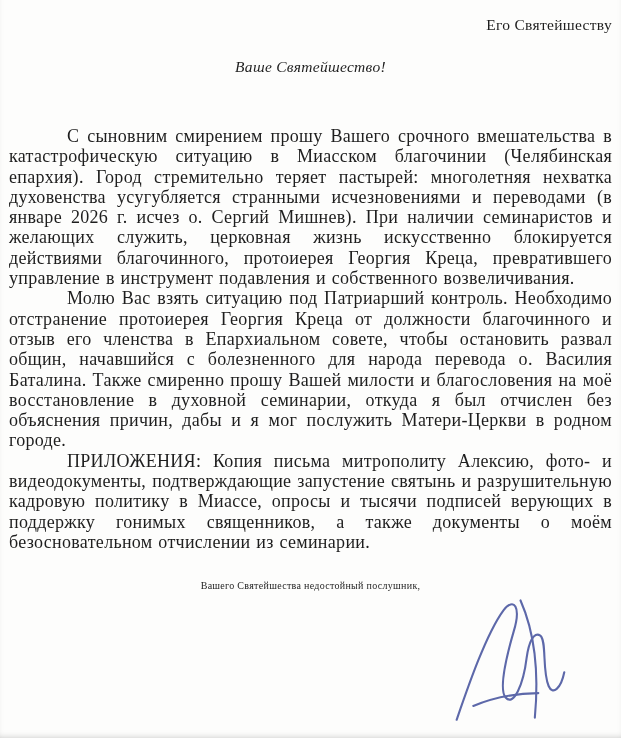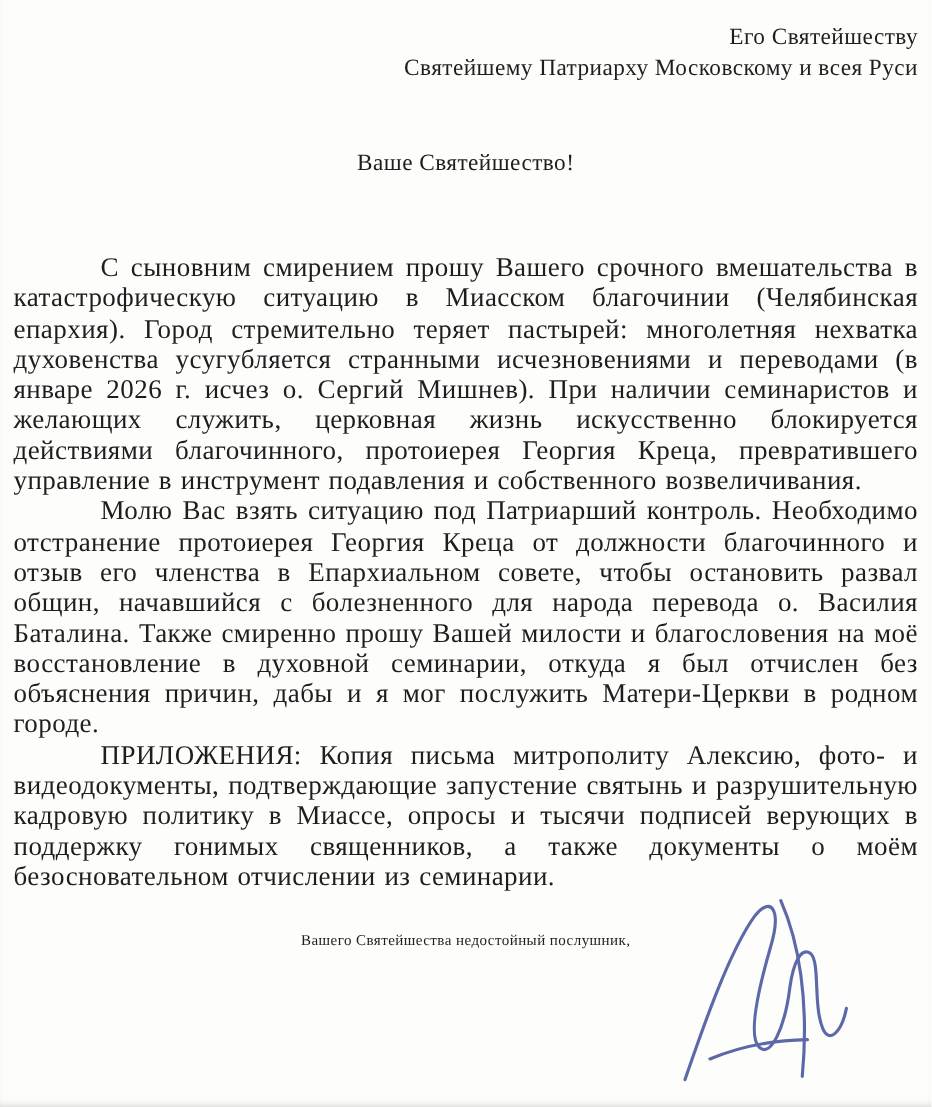--- a/index.html
+++ b/index.html
@@ -23,21 +23,22 @@
   .addressee {
     text-align: right;
     font-size: 15.5px;
     line-height: 21px;
     letter-spacing: 0.3px;
   }
   .salutation {
     text-align: center;
     font-size: 15.5px;
     letter-spacing: 0.3px;
-    margin-top: 44px;
+    margin-top: 23px;
+    font-style: italic;
   }
   .body-block {
     margin-top: 50px;
   }
   p.body-par {
     margin: 0;
     font-size: 18px;
     line-height: 20.3px;
     letter-spacing: 0.3px;
     text-align: justify;
@@ -65,21 +66,20 @@
   }
 </style>
 </head>
 <body>
 
 <div class="page">
   <div class="inner">
 
     <div class="addressee">
       <div>Его Святейшеству</div>
-      <div>Святейшему Патриарху Московскому и всея Руси</div>
     </div>
 
     <div class="salutation">Ваше Святейшество!</div>
 
     <div class="body-block">
       <p class="body-par">С сыновним смирением прошу Вашего срочного вмешательства в катастрофическую ситуацию в Миасском благочинии (Челябинская епархия). Город стремительно теряет пастырей: многолетняя нехватка духовенства усугубляется странными исчезновениями и переводами (в январе 2026 г. исчез о. Сергий Мишнев). При наличии семинаристов и желающих служить, церковная жизнь искусственно блокируется действиями благочинного, протоиерея Георгия Креца, превратившего управление в инструмент подавления и собственного возвеличивания.</p>
       <p class="body-par">Молю Вас взять ситуацию под Патриарший контроль. Необходимо отстранение протоиерея Георгия Креца от должности благочинного и отзыв его членства в Епархиальном совете, чтобы остановить развал общин, начавшийся с болезненного для народа перевода о. Василия Баталина. Также смиренно прошу Вашей милости и благословения на моё восстановление в духовной семинарии, откуда я был отчислен без объяснения причин, дабы и я мог послужить Матери-Церкви в родном городе.</p>
       <p class="body-par">ПРИЛОЖЕНИЯ: Копия письма митрополиту Алексию, фото- и видеодокументы, подтверждающие запустение святынь и разрушительную кадровую политику в Миассе, опросы и тысячи подписей верующих в поддержку гонимых священников, а также документы о моём безосновательном отчислении из семинарии.</p>
     </div>
 

